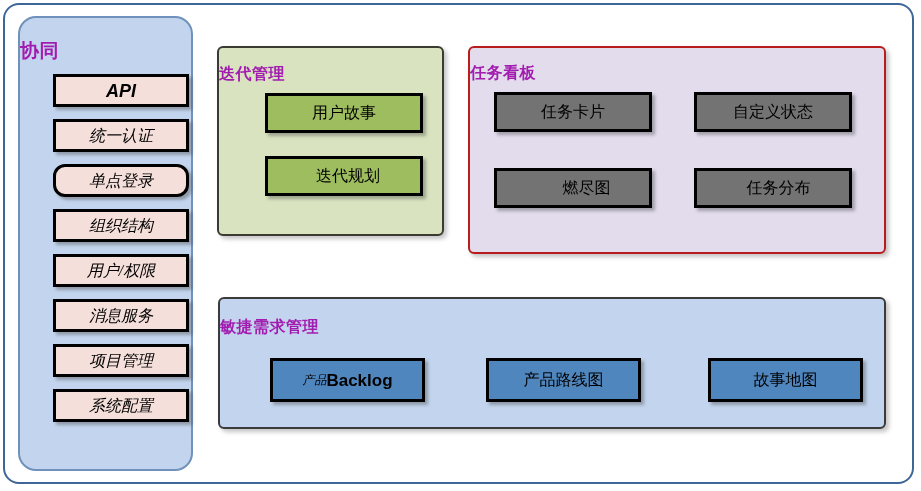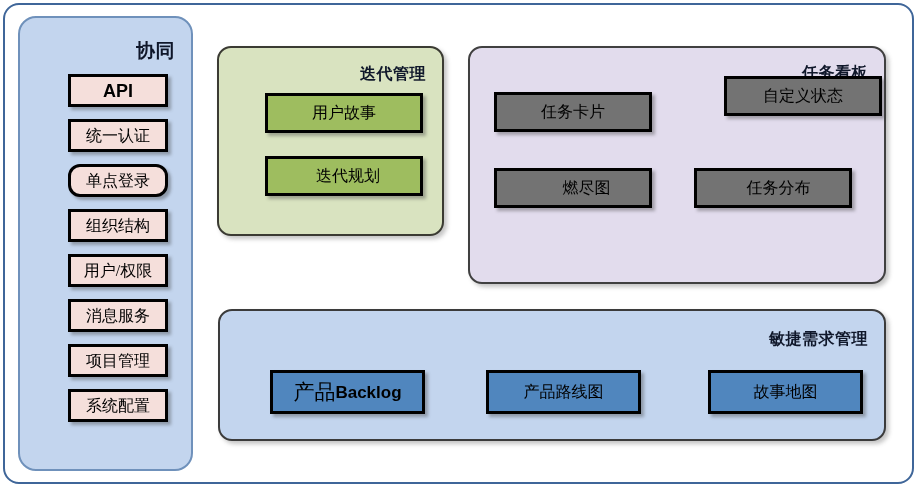--- a/index.html
+++ b/index.html
@@ -30,30 +30,30 @@
     box-sizing: border-box;
     border: 2.5px solid #3f6699;
     border-radius: 16px;
     background: #ffffff;
   }
 
   
   .panel {
     position: absolute;
     box-sizing: border-box;
-    border-radius: 14px;
+    border-radius: 6px;
   }
   .panel-title {
     position: absolute;
     left: 0;
-    right: 16px;
-    text-align: right;
+    right: 0;
+    text-align: left;
     font-family: "Liberation Sans", "DejaVu Sans", sans-serif;
     font-weight: bold;
-    color: #0f172a;
+    color: #a21caf;
     letter-spacing: 0.5px;
   }
 
   
   .panel-sidebar {
     left: 18px;
     top: 16px;
     width: 175px;
     height: 455px;
     background: #c3d5ee;
@@ -78,40 +78,39 @@
   .panel-iteration .panel-title {
     top: 16px;
     font-size: 16px;
   }
 
   
   .panel-taskboard {
     left: 468px;
     top: 46px;
     width: 418px;
-    height: 238px;
+    height: 208px;
     background: #e2dced;
-    border: 2px solid #404040;
+    border: 2px solid #b91c1c;
     box-shadow: 3px 3px 4px rgba(80,80,80,0.33);
   }
   .panel-taskboard .panel-title {
     top: 15px;
     font-size: 16px;
   }
 
   
   .panel-agile {
     left: 218px;
     top: 297px;
     width: 668px;
     height: 132px;
     background: #c3d5ee;
     border: 2px solid #3b3b3b;
     box-shadow: 3px 3px 4px rgba(80,80,80,0.33);
-    margin-top: 12px;
   }
   .panel-agile .panel-title {
     top: 18px;
     font-size: 16px;
   }
 
   
   .box {
     position: absolute;
     box-sizing: border-box;
@@ -121,25 +120,26 @@
     justify-content: center;
     color: #000000;
     box-shadow: 3px 3px 3px rgba(60,60,60,0.38);
     font-family: "Liberation Serif", "DejaVu Serif", serif;
     line-height: 1;
     white-space: nowrap;
   }
 
   
   .box-sidebar {
-    left: 48px;
-    width: 100px;
+    left: 33px;
+    width: 136px;
     height: 33px;
     background: #f5dfdb;
     font-size: 16px;
+    font-style: italic;
   }
   .box-sidebar.bold-sans {
     font-family: "Liberation Sans", "DejaVu Sans", sans-serif;
     font-weight: bold;
     font-size: 18px;
   }
 
   
   .box-green {
     background: #9ebd5f;
@@ -160,21 +160,22 @@
 
   
   .box-blue {
     background: #5086be;
     font-size: 16px;
     width: 155px;
     height: 44px;
   }
   .mixed-label .cn {
     font-family: "Liberation Serif", "DejaVu Serif", serif;
-    font-size: 21px;
+    font-size: 12px;
+    font-style: italic;
   }
   .mixed-label .en {
     font-family: "Liberation Sans", "DejaVu Sans", sans-serif;
     font-weight: bold;
     font-size: 17px;
   }
 </style>
 </head>
 <body>
 
@@ -199,21 +200,21 @@
     <div class="panel-title">迭代管理</div>
 
     <div class="box box-green" style="left:33px; top:45px;">用户故事</div>
     <div class="box box-green" style="left:33px; top:108px;padding-left:8px;">迭代规划</div>
   </div>
 
   <div class="panel panel-taskboard">
     <div class="panel-title">任务看板</div>
 
     <div class="box box-purple" style="left:24px; top:44px;">任务卡片</div>
-    <div class="box box-purple" style="left:224px; top:28px;margin-left:30px;">自定义状态</div>
+    <div class="box box-purple" style="left:224px; top:44px;">自定义状态</div>
     <div class="box box-purple" style="left:24px; top:120px;padding-left:27px;">燃尽图</div>
     <div class="box box-purple" style="left:224px; top:120px;padding-left:11px;">任务分布</div>
   </div>
 
   <div class="panel panel-agile">
     <div class="panel-title">敏捷需求管理</div>
 
     <div class="box box-blue mixed-label" style="left:50px; top:59px;">
       <span class="cn">产品</span>
         <span class="en">Backlog</span>

